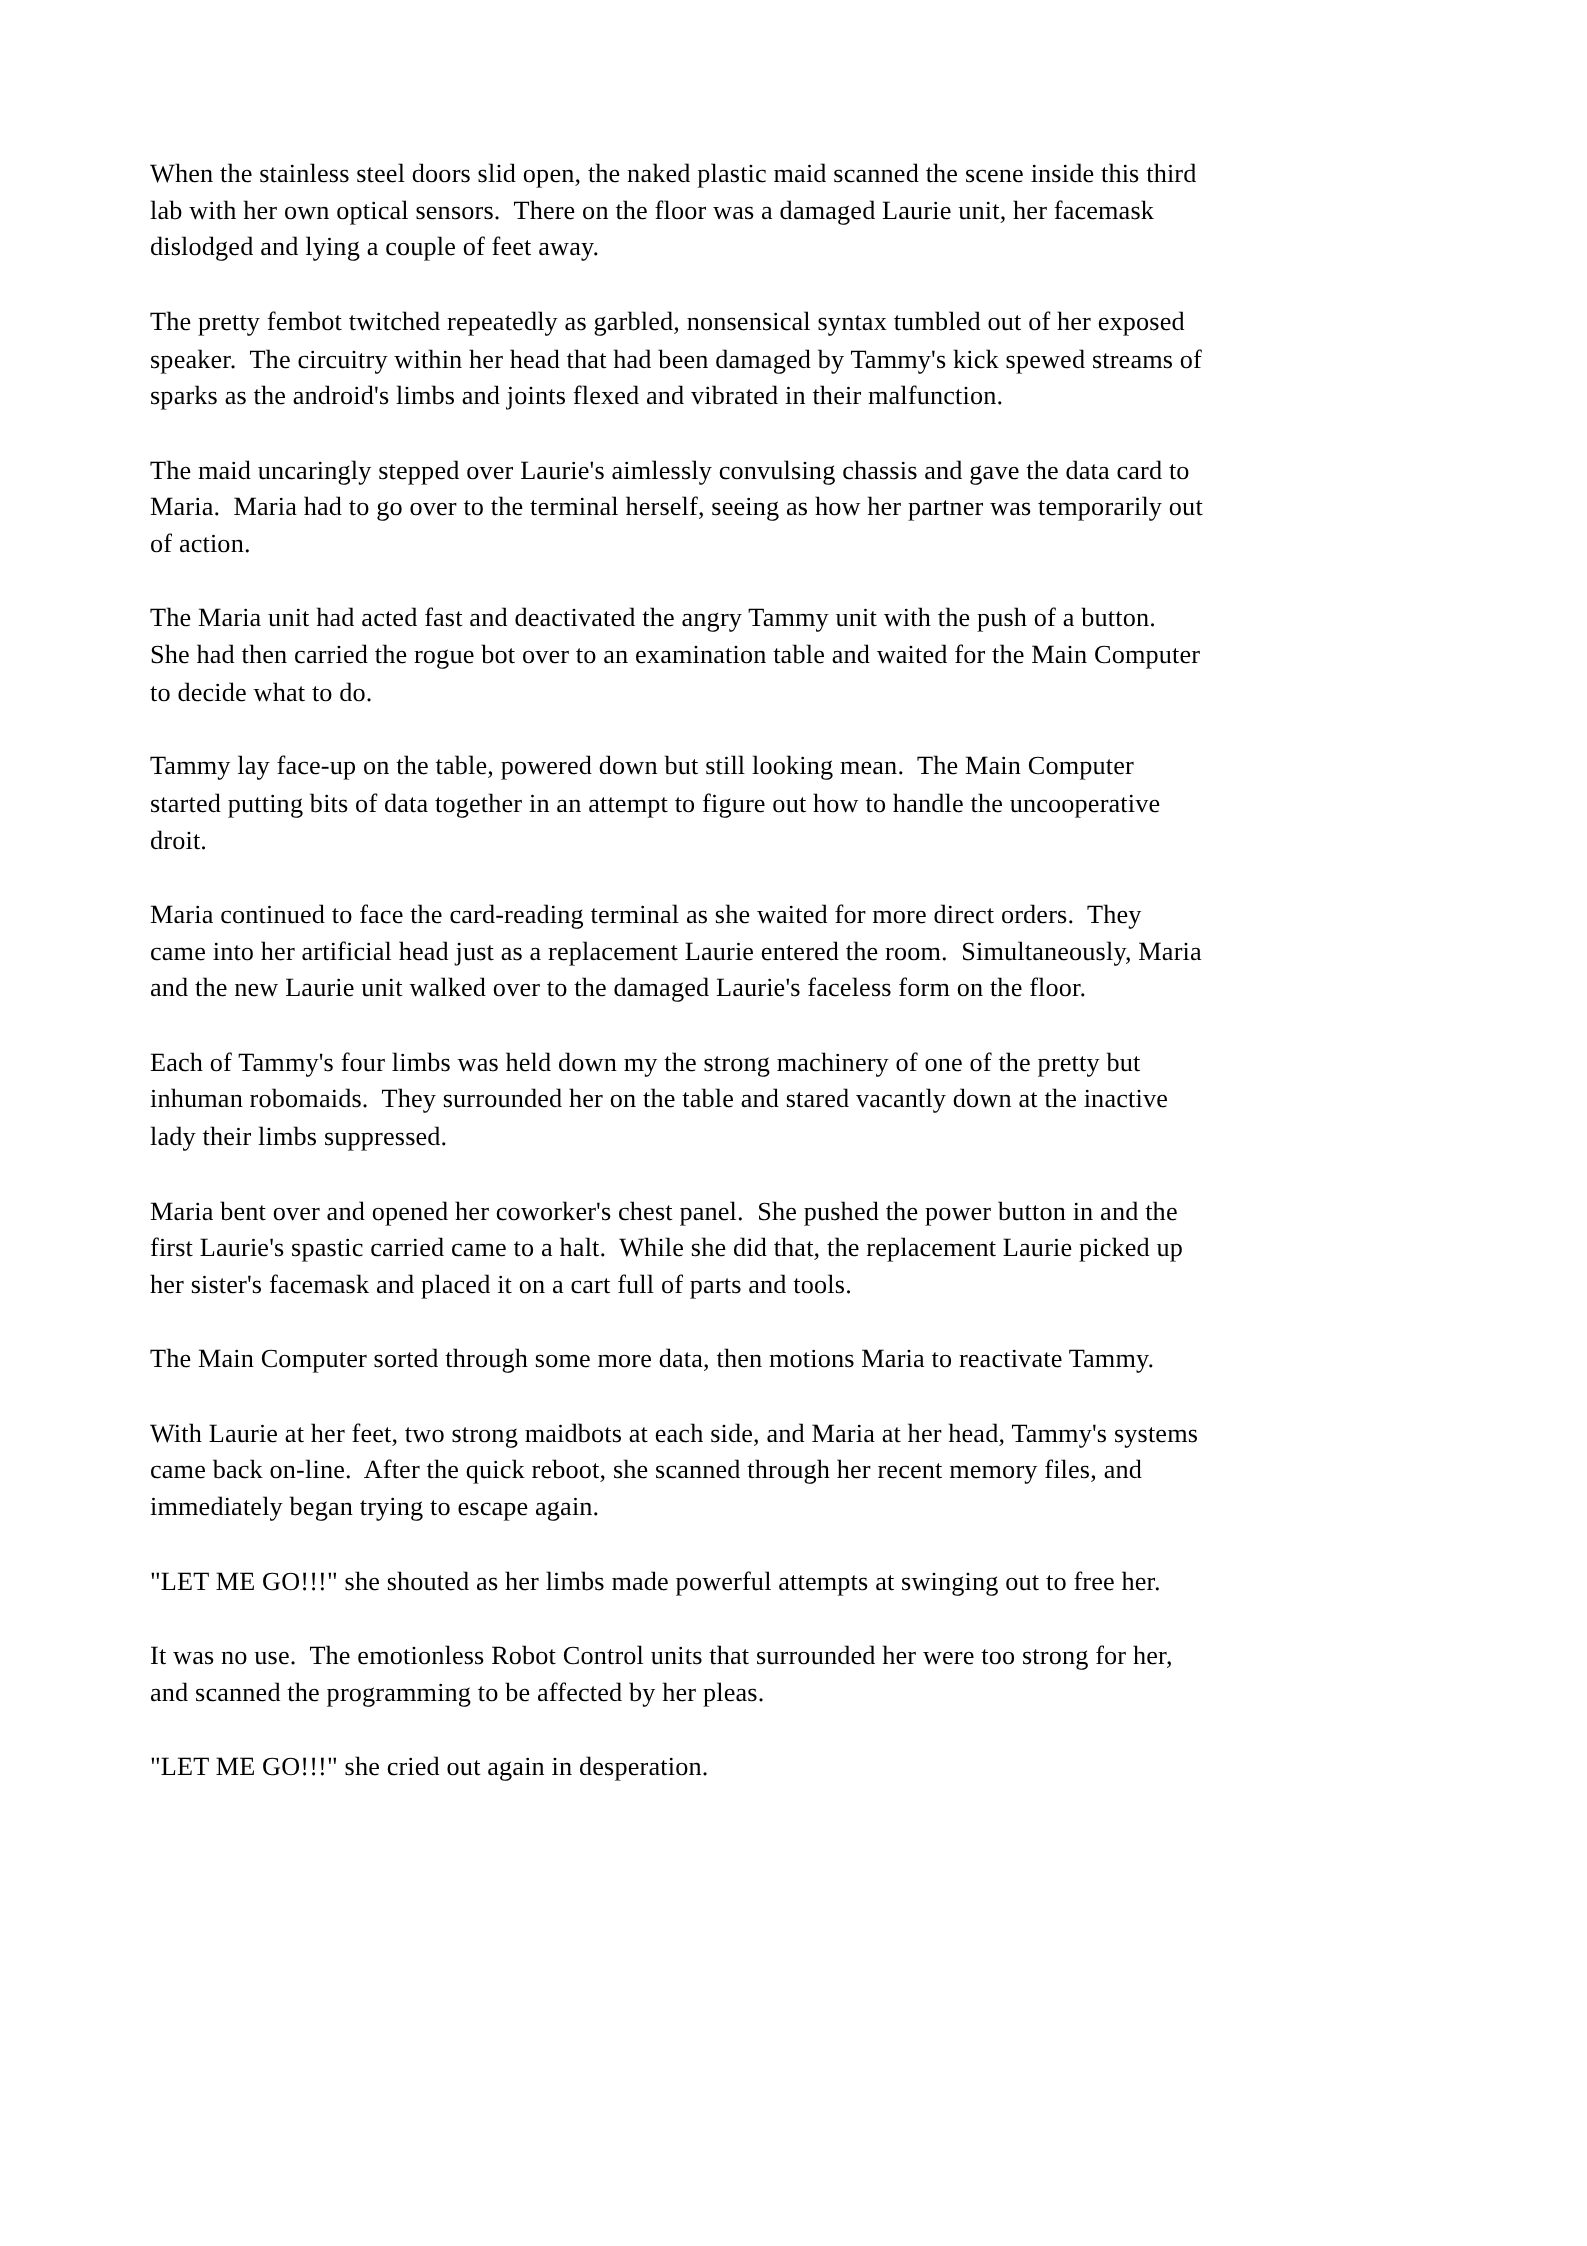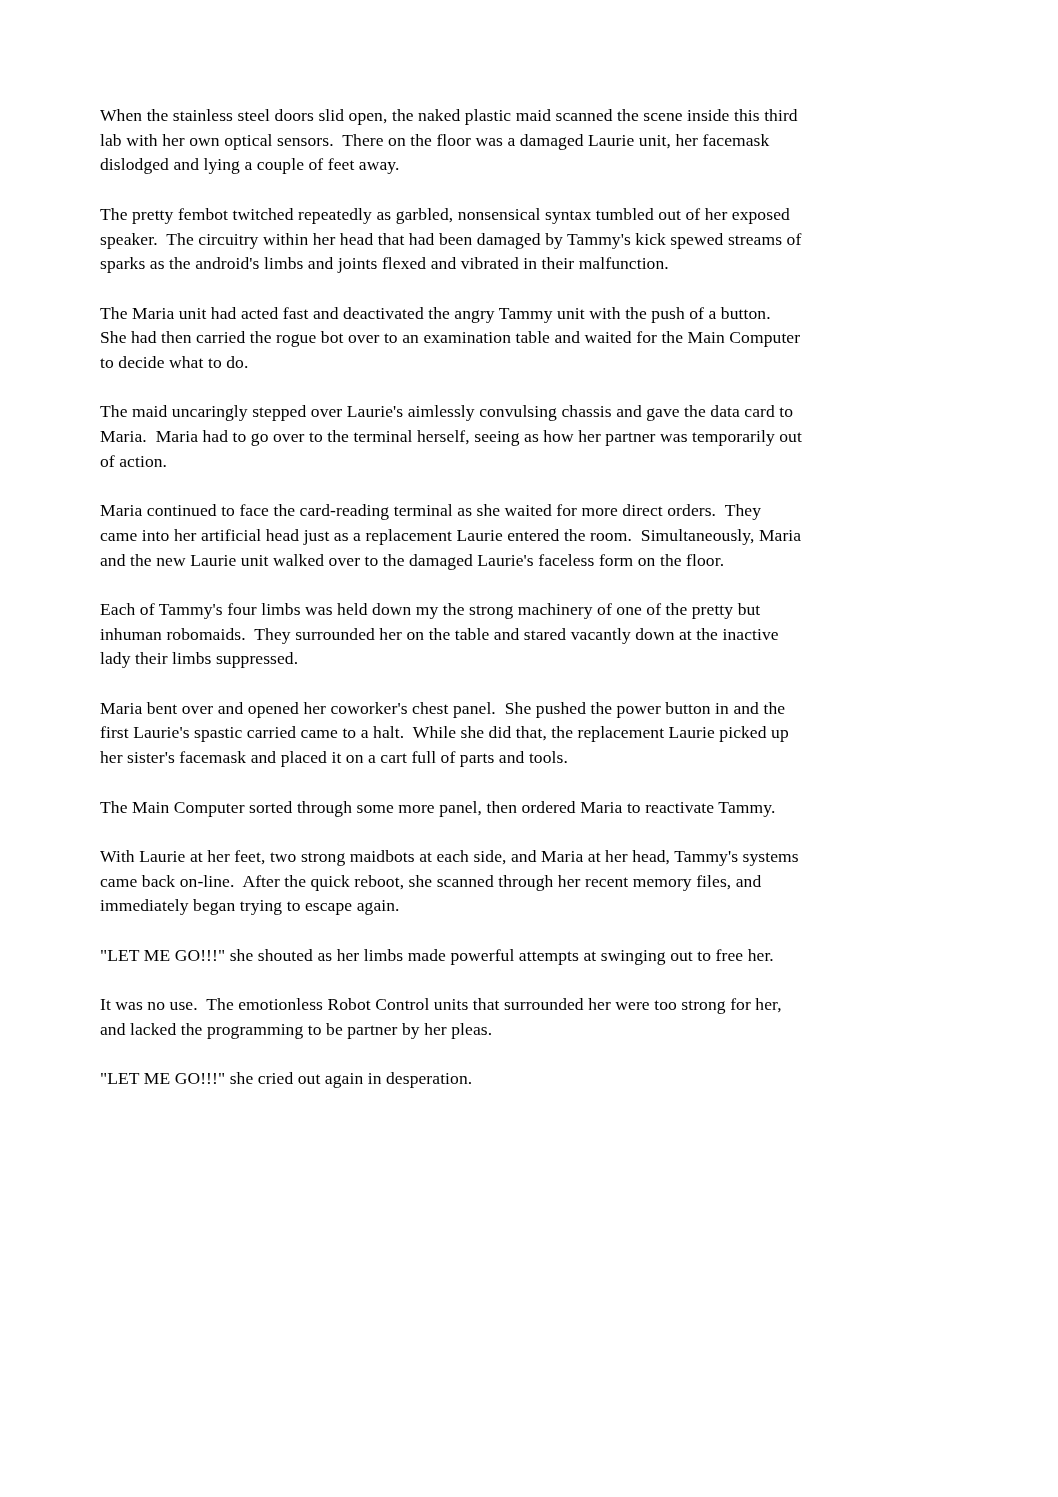--- a/index.html
+++ b/index.html
@@ -29,24 +29,25 @@
     letter-spacing: 0.1px;
   }
 </style>
 </head>
 <body>
 
 <div class="page">
   <div class="doc-body">
     <p>When the stainless steel doors slid open, the naked plastic maid scanned the scene inside this third lab with her own optical sensors.  There on the floor was a damaged Laurie unit, her facemask dislodged and lying a couple of feet away.</p>
     <p>The pretty fembot twitched repeatedly as garbled, nonsensical syntax tumbled out of her exposed speaker.  The circuitry within her head that had been damaged by Tammy's kick spewed streams of sparks as the android's limbs and joints flexed and vibrated in their malfunction.</p>
+    <p>The maid uncaringly stepped over Laurie's aimlessly convulsing chassis and gave the data card to Maria.  Maria had to go over to the terminal herself, seeing as how her partner was temporarily out of action.</p>
     <p>The Maria unit had acted fast and deactivated the angry Tammy unit with the push of a button.  She had then carried the rogue bot over to an examination table and waited for the Main Computer to decide what to do.</p>
-    <p>The maid uncaringly stepped over Laurie's aimlessly convulsing chassis and gave the data card to Maria.  Maria had to go over to the terminal herself, seeing as how her partner was temporarily out of action.</p>
+    <p>Tammy lay face-up on the table, powered down but still looking mean.  The Main Computer started putting bits of data together in an attempt to figure out how to handle the uncooperative droit.</p>
     <p>Maria continued to face the card-reading terminal as she waited for more direct orders.  They came into her artificial head just as a replacement Laurie entered the room.  Simultaneously, Maria and the new Laurie unit walked over to the damaged Laurie's faceless form on the floor.</p>
     <p>Each of Tammy's four limbs was held down my the strong machinery of one of the pretty but inhuman robomaids.  They surrounded her on the table and stared vacantly down at the inactive lady their limbs suppressed.</p>
     <p>Maria bent over and opened her coworker's chest panel.  She pushed the power button in and the first Laurie's spastic carried came to a halt.  While she did that, the replacement Laurie picked up her sister's facemask and placed it on a cart full of parts and tools.</p>
-    <p>The Main Computer sorted through some more panel, then ordered Maria to reactivate Tammy.</p>
+    <p>The Main Computer sorted through some more data, then motions Maria to reactivate Tammy.</p>
     <p>With Laurie at her feet, two strong maidbots at each side, and Maria at her head, Tammy's systems came back on-line.  After the quick reboot, she scanned through her recent memory files, and immediately began trying to escape again.</p>
     <p>"LET ME GO!!!" she shouted as her limbs made powerful attempts at swinging out to free her.</p>
-    <p>It was no use.  The emotionless Robot Control units that surrounded her were too strong for her, and lacked the programming to be partner by her pleas.</p>
+    <p>It was no use.  The emotionless Robot Control units that surrounded her were too strong for her, and scanned the programming to be affected by her pleas.</p>
     <p>"LET ME GO!!!" she cried out again in desperation.</p>
   </div>
 </div>
 
 </body></html>

